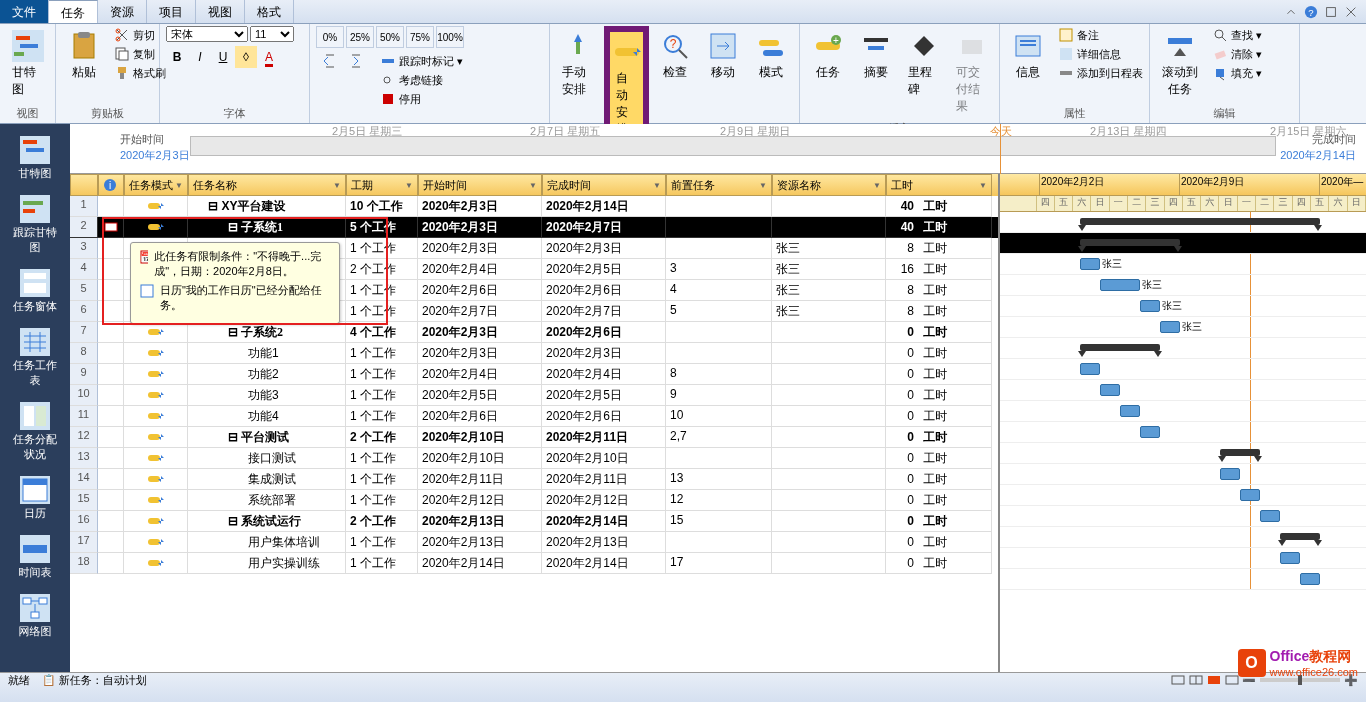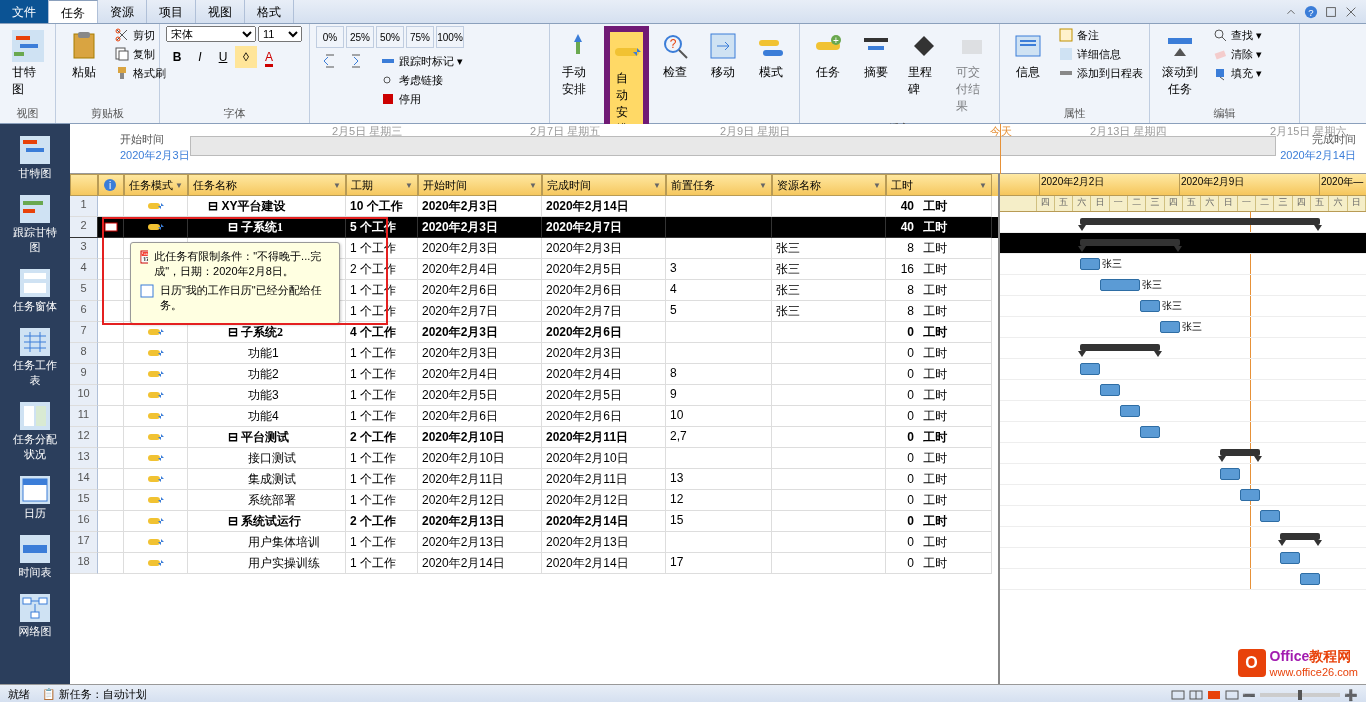--- a/index.html
+++ b/index.html
@@ -83,21 +83,21 @@
     .gantt-row { height: 21px; border-bottom: 1px solid #eee; position: relative; }
     .gantt-row.selected { background: #000; }
     .bar { position: absolute; height: 12px; top: 4px; background: #5b9bd5; border: 1px solid #2e6da4; border-radius: 2px; }
     .bar.summary { background: #333; height: 7px; top: 6px; border: none; }
     .bar.summary::before, .bar.summary::after { content: ''; position: absolute; width: 0; height: 0; border-left: 4px solid transparent; border-right: 4px solid transparent; border-top: 6px solid #333; top: 7px; }
     .bar.summary::before { left: -2px; }
     .bar.summary::after { right: -2px; }
     .bar-label { position: absolute; font-size: 10px; left: 100%; padding-left: 3px; top: -2px; white-space: nowrap; color: #000; }
     .today-gantt { position: absolute; top: 0; bottom: 0; width: 1px; background: #e69138; left: 250px; }
     
-    .status-bar { position: absolute; bottom: 0; left: 0; right: 0; height: 18px; background: linear-gradient(#e8eef7, #d5e0f0); border-top: 1px solid #999; display: flex; align-items: flex-end; padding: 0 8px; font-size: 11px; gap: 12px; }
+    .status-bar { position: absolute; bottom: 0; left: 0; right: 0; height: 30px; background: linear-gradient(#e8eef7, #d5e0f0); border-top: 1px solid #999; display: flex; align-items: flex-start; padding: 0 8px; font-size: 11px; gap: 12px; }
     .status-bar .zoom { margin-left: auto; display: flex; gap: 4px; align-items: center; }
     
     .watermark { position: absolute; right: 8px; bottom: 24px; display: flex; align-items: center; gap: 4px; z-index: 200; }
     .watermark .logo { width: 28px; height: 28px; background: #e8420a; border-radius: 4px; display: flex; align-items: center; justify-content: center; color: #fff; font-weight: bold; font-size: 16px; }
     .watermark .txt { font-size: 14px; font-weight: bold; }
     .watermark .url { font-size: 11px; color: #e8420a; }
   </style>
 </head>
 <body>
 
@@ -176,21 +176,21 @@
           </div>
       </div>
     </div>
     <div class="group-label">剪贴板</div>
   </div>
 
   <div class="ribbon-group" style="width:150px">
     <div class="group-body">
       <div class="font-box">
         <div class="font-row1">
-          <select style="width:90px"><option>宋体</option></select>
+          <select style="width:82px"><option>宋体</option></select>
           <select style="width:44px"><option>11</option></select>
         </div>
         <div class="font-toolbar">
           <button><b>B</b></button>
           <button><i>I</i></button>
           <button><u>U</u></button>
           <button style="background:#ffe599">◊</button>
           <button><span style="color:#cc0000;border-bottom:3px solid #cc0000">A</span></button>
         </div>
       </div>

